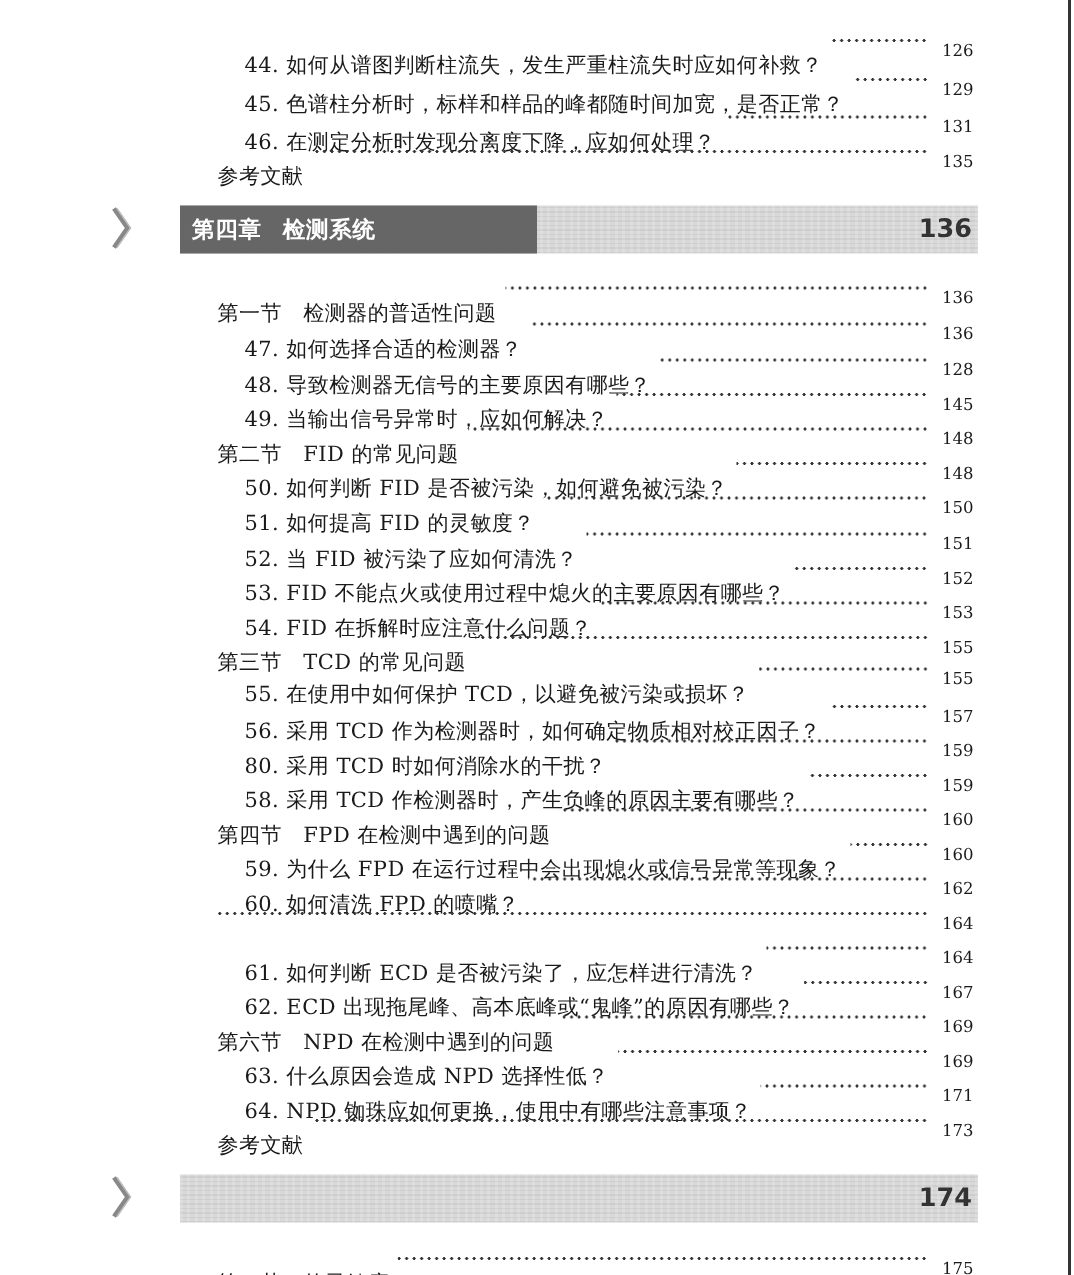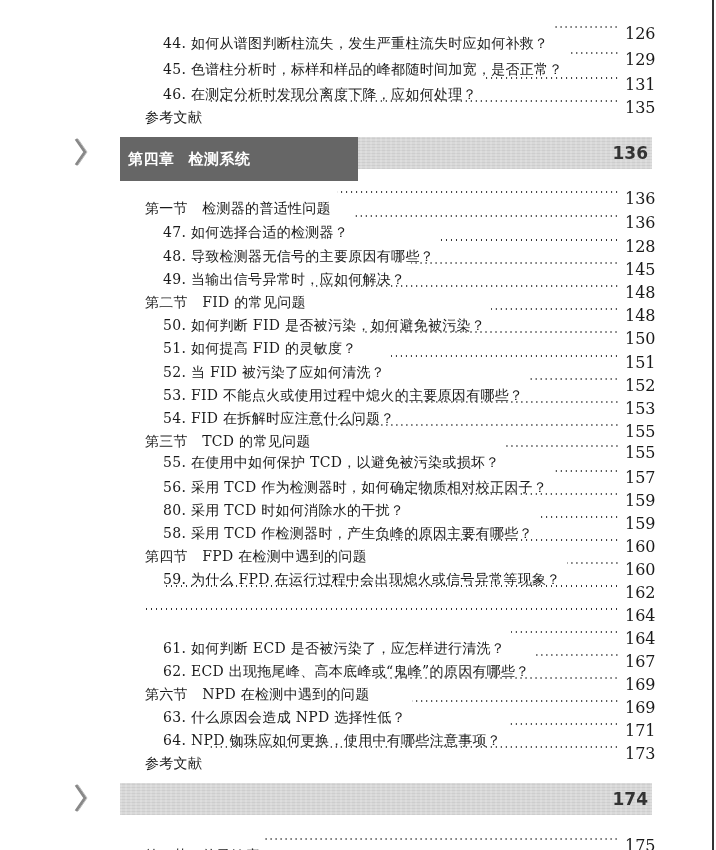--- a/index.html
+++ b/index.html
@@ -46,40 +46,40 @@
       background-size: 5px 2px;
       background-repeat: repeat-x;
       background-position: right center;
     }
     .toc-line .page {
       flex: 0 0 auto;
       padding-left: 6px;
       width: 24px;
       text-align: right;
       font-family: "DejaVu Serif", serif;
-      font-size: 16px;
+      font-size: 11px;
       margin-top: 19px;
     }
     .q { left: 163px; width: 486px; }
     .sec { left: 145px; width: 504px; }
     .chapter {
       position: absolute;
       left: 120px;
       width: 532px;
       height: 32px;
       background:
         repeating-linear-gradient(90deg, rgba(255,255,255,0.15) 0 2px, transparent 2px 5px),
         repeating-linear-gradient(0deg, rgba(0,0,0,0.05) 0 1px, transparent 1px 3px),
         #d8d8d8;
     }
     .chapter .dark {
       position: absolute;
       left: 0;
       top: 0;
-      height: 44px;
+      height: 32px;
       width: 238px;
       background: #666666;
       color: #ffffff;
       font-family: "DejaVu Sans", "Liberation Sans", sans-serif;
       font-weight: bold;
       font-size: 15px;
       display: flex;
       align-items: center;
       padding-left: 8px;
       box-sizing: border-box;
@@ -224,20 +224,21 @@
   <span class="label">第四节　FPD 在检测中遇到的问题</span>
   <span class="leader"></span>
   <span class="page">160</span>
 </div>
 <div class="toc-line q" style="top:549px">
   <span class="label">59. 为什么 FPD 在运行过程中会出现熄火或信号异常等现象？</span>
   <span class="leader"></span>
   <span class="page">160</span>
 </div>
 <div class="toc-line q" style="top:572px">
+  <span class="label">60. 如何清洗 FPD 的喷嘴？</span>
   <span class="leader"></span>
   <span class="page">162</span>
 </div>
 <div class="toc-line sec" style="top:595px">
   <span class="leader"></span>
   <span class="page">164</span>
 </div>
 <div class="toc-line q" style="top:618px">
   <span class="label">61. 如何判断 ECD 是否被污染了，应怎样进行清洗？</span>
   <span class="leader"></span>

